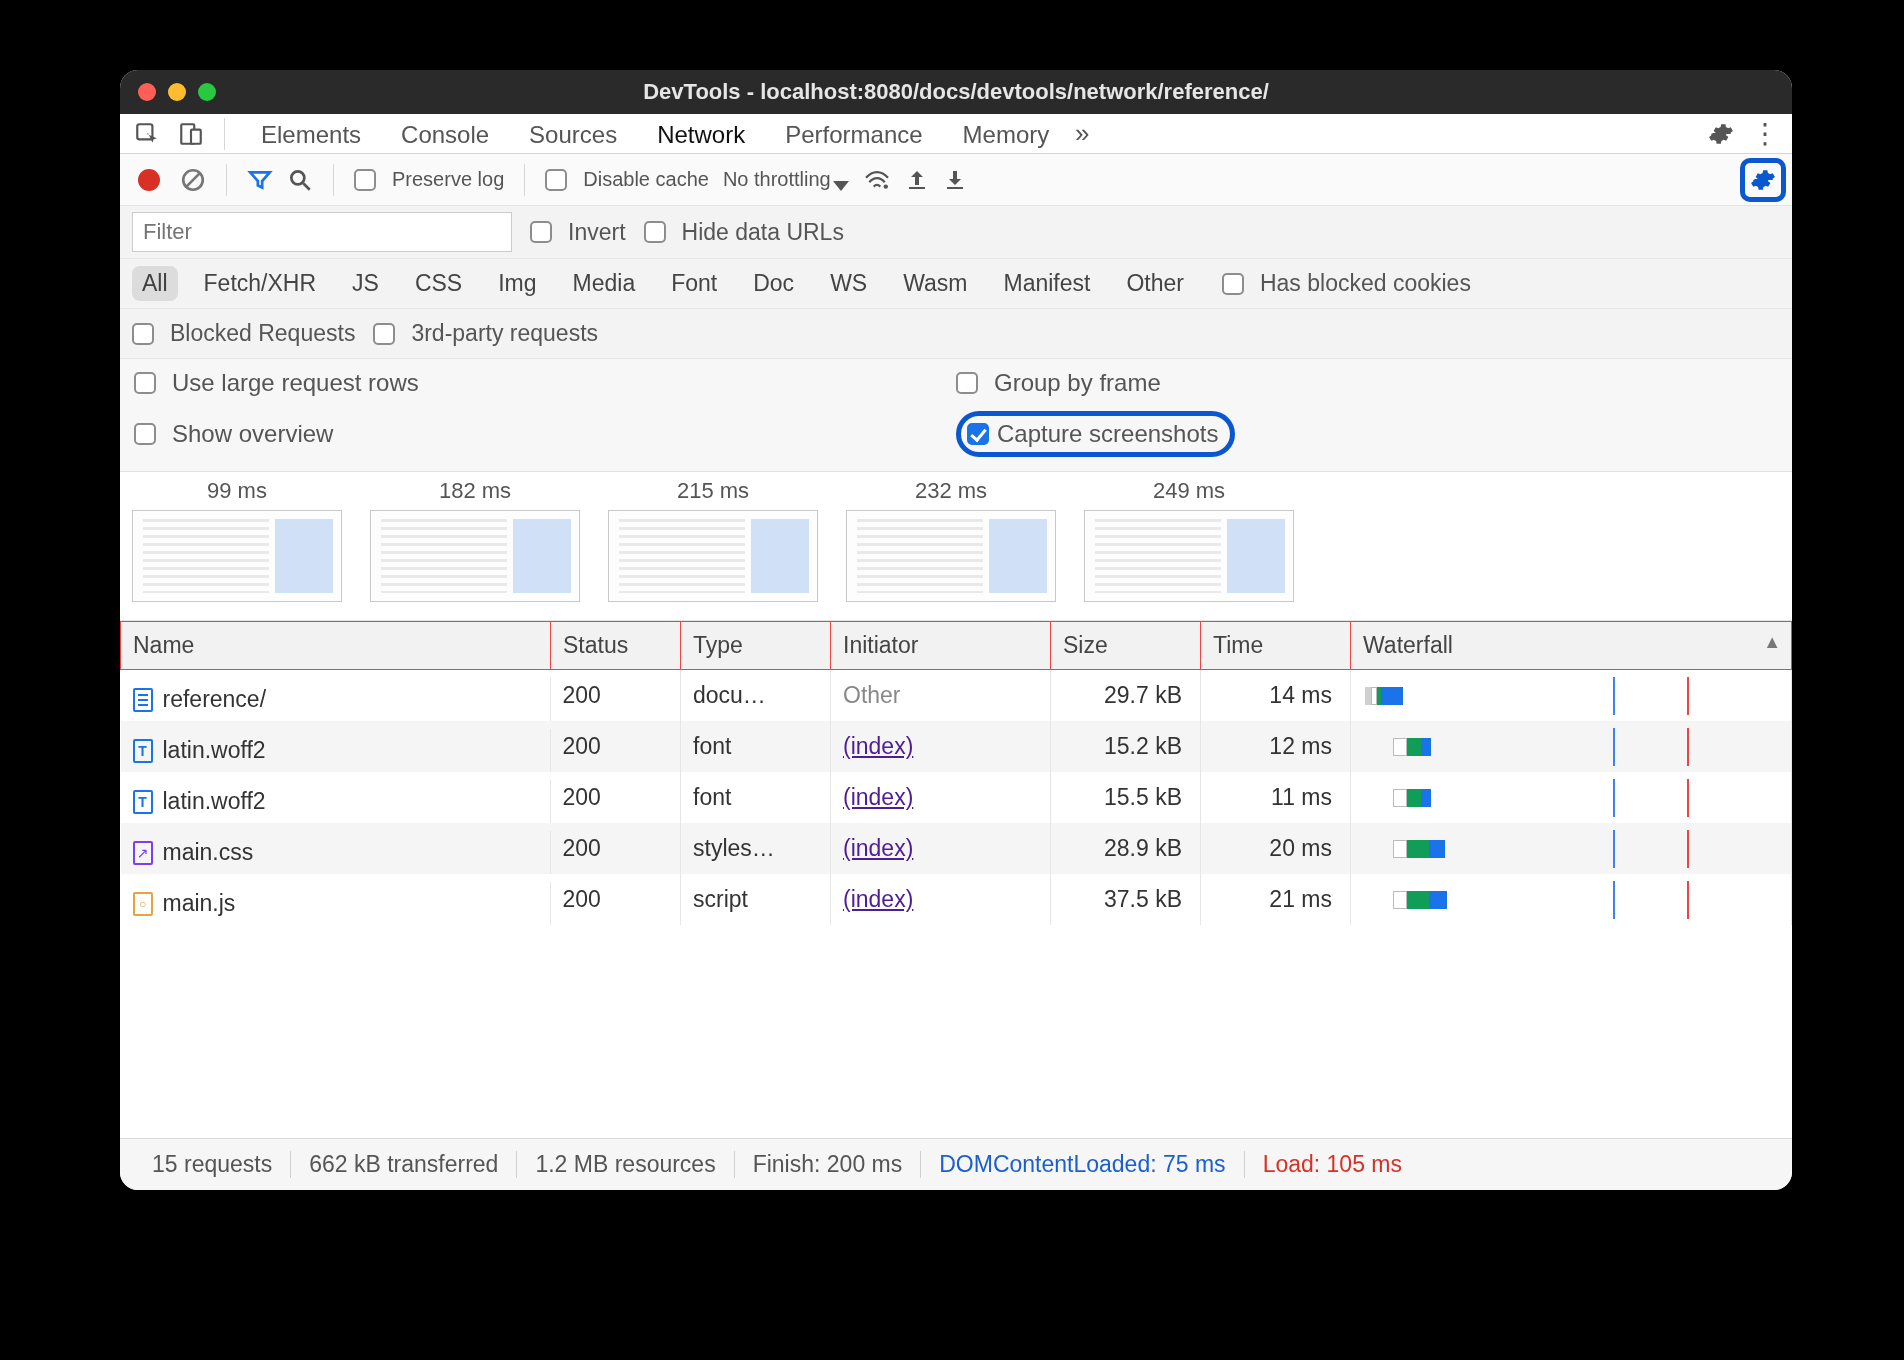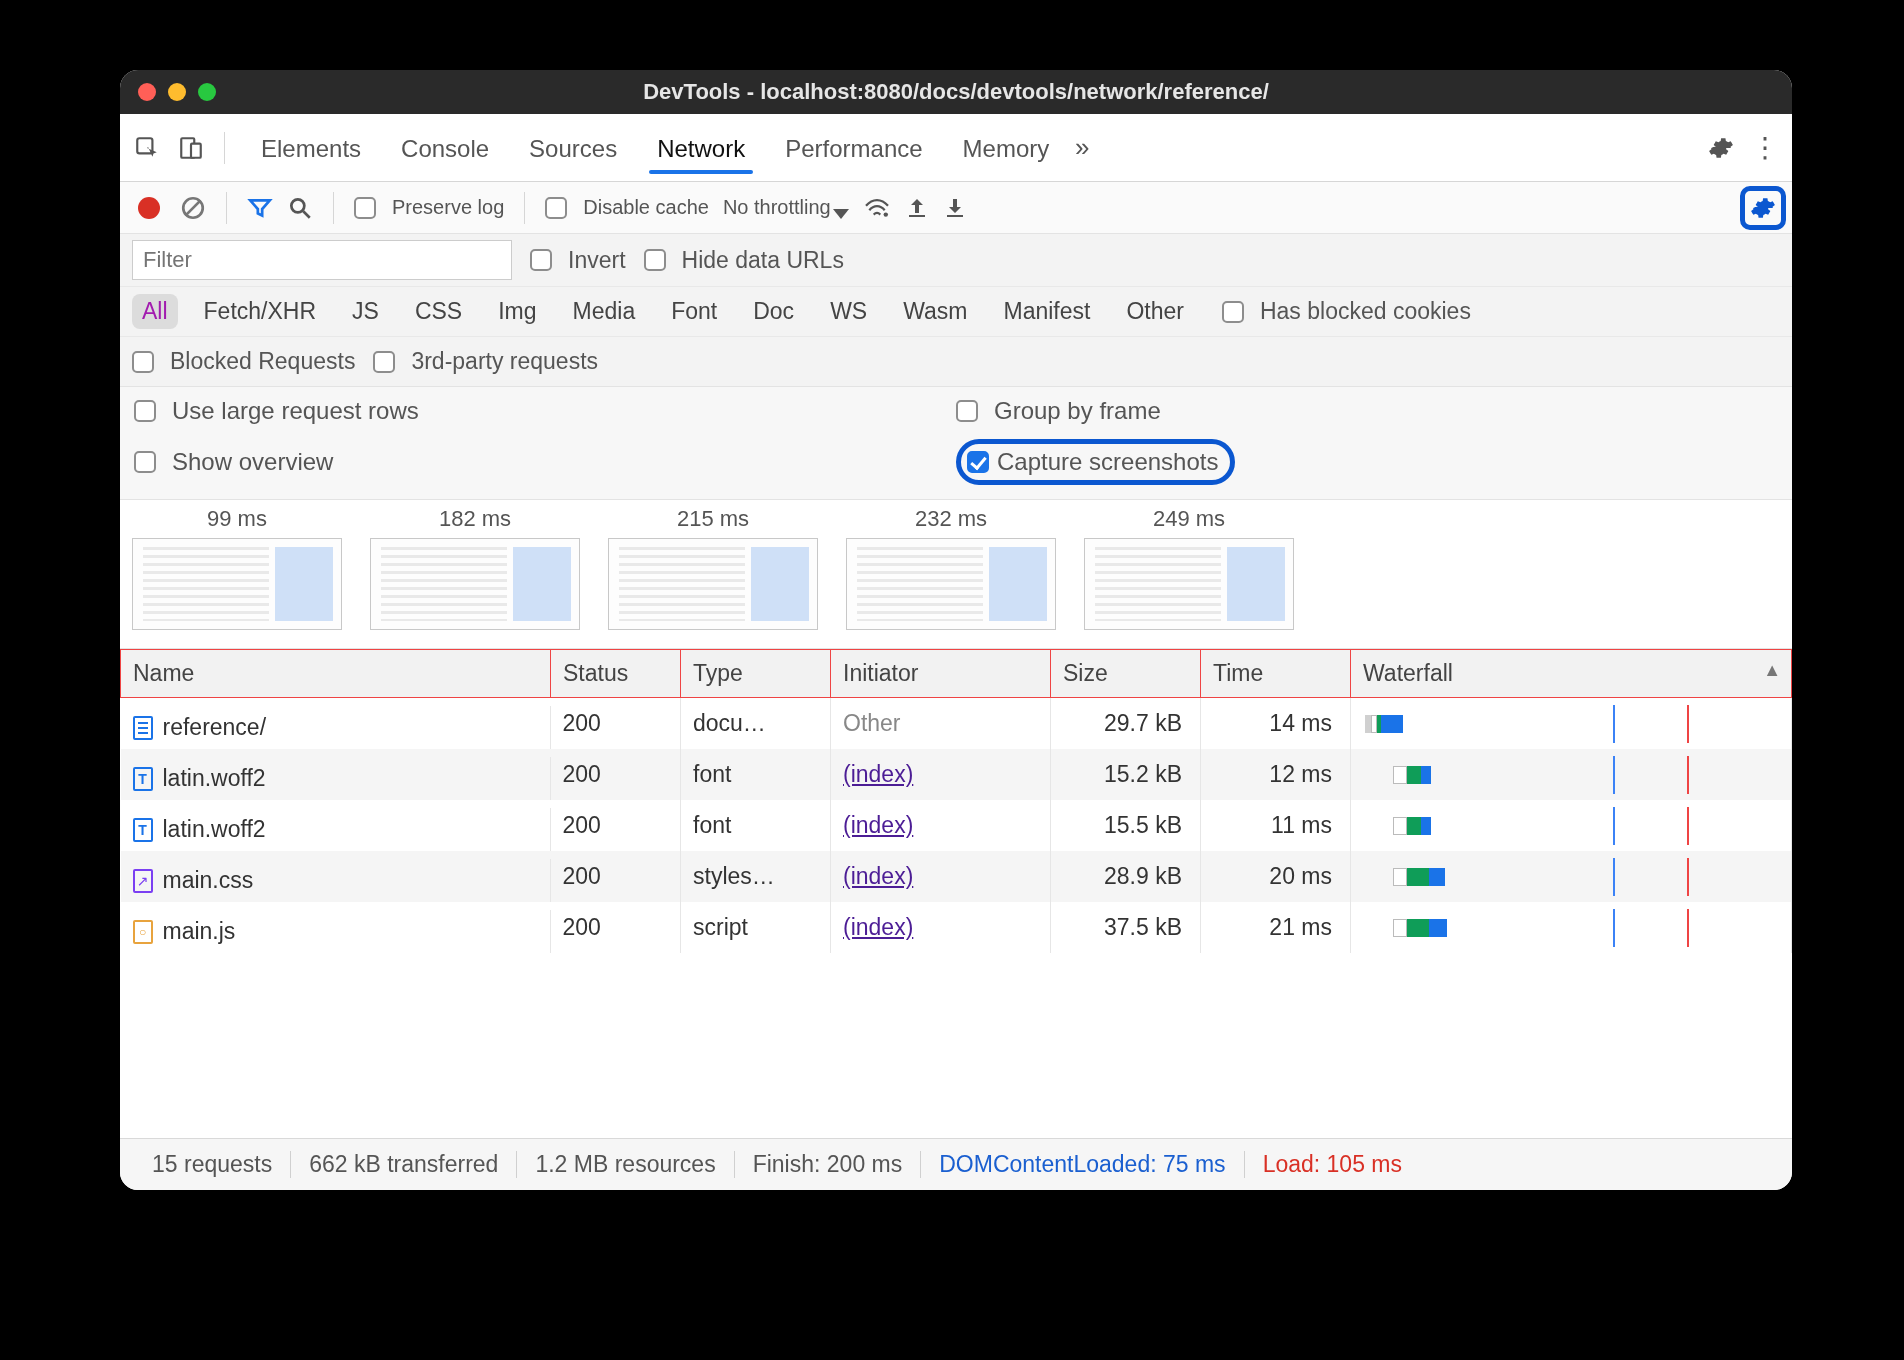--- a/index.html
+++ b/index.html
@@ -11,21 +11,21 @@
     box-shadow: 0 30px 80px rgba(0,0,0,.5);
     display:flex; flex-direction:column;
   }
   
   .titlebar { height:44px; background:#2a2a2a; display:flex; align-items:center; position:relative; }
   .traffic { display:flex; gap:12px; margin-left:18px; }
   .dot { width:18px; height:18px; border-radius:50%; }
   .dot.red{background:#ff5f57;} .dot.yellow{background:#febc2e;} .dot.green{background:#28c840;}
   .title { position:absolute; left:0; right:0; text-align:center; color:#e6e6e6; font-size:22px; font-weight:600; pointer-events:none;}
   
-  .tabs-row { height:68px; border-bottom:1px solid #d6d6d6; display:flex; align-items:center; padding:0 10px; gap:10px; color:#555; font-size:24px;}
+  .tabs-row { height:40px; border-bottom:1px solid #d6d6d6; display:flex; align-items:center; padding:0 10px; gap:10px; color:#555; font-size:24px;}
   .tabs-row .icon-btn { width:34px; height:34px; display:flex; align-items:center; justify-content:center; color:#555;}
   .vsep { width:1px; height:32px; background:#d6d6d6; margin:0 6px;}
   .tabs { display:flex; align-items:stretch; gap:28px; margin-left:14px;}
   .tab { padding:12px 6px 10px; cursor:pointer; position:relative; color:#555;}
   .tab.active { color:#111; }
   .tab.active::after { content:""; position:absolute; left:-2px; right:-2px; bottom:-1px; height:4px; background:#1a73e8; border-radius:2px;}
   .tabs-row .spacer { flex:1; }
   
   .nw-toolbar { height:52px; border-bottom:1px solid #e3e3e3; display:flex; align-items:center; padding:0 12px; gap:14px; font-size:20px; color:#555; position:relative; background:#fafafa;}
   .rec-dot{ width:22px; height:22px; border-radius:50%; background:#d93025; margin:0 6px;}
@@ -33,21 +33,21 @@
   .chk { width:22px; height:22px; border:2px solid #8d8d8d; border-radius:5px; display:inline-block; vertical-align:middle; margin-right:8px; background:#fff;}
   .item { display:flex; align-items:center; gap:8px; white-space:nowrap;}
   .dropdown { display:flex; align-items:flex-end; gap:2px;}
   .caret-down{ width:0;height:0;border-left:8px solid transparent;border-right:8px solid transparent;border-top:10px solid #555;}
   .gear-highlight { position:absolute; right:6px; top:4px; width:46px; height:44px; border:5px solid #0b57d0; border-radius:10px; display:flex; align-items:center; justify-content:center; color:#0b57d0;}
   
   .filter-row { min-height:50px; border-bottom:1px solid #e8e8e8; display:flex; align-items:center; padding:6px 12px; gap:18px; font-size:23px; color:#555; background:#f3f3f3; flex-wrap:wrap;}
   .filter-input { width:380px; height:40px; background:#fff; border:1px solid #ccc; padding:4px 10px; font-size:22px; color:#888;}
   .type-filters { display:flex; align-items:center; gap:16px; flex-wrap:wrap; font-size:23px; color:#444;}
   .pill { padding:4px 10px; border-radius:8px;}
-  .pill.active{ background:#dcdcdc; color:#a21caf;}
+  .pill.active{ background:#dcdcdc; color:#404040;}
   
   .settings { border-bottom:1px solid #e3e3e3; padding:10px 14px 14px; display:grid; grid-template-columns: 1fr 1fr; row-gap:14px; font-size:24px; color:#555; background:#f7f7f7;}
   .chk.checked{ background:#1a73e8; border-color:#1a73e8; position:relative;}
   .chk.checked::after{ content:""; position:absolute; left:5px; top:1px; width:6px; height:12px; border:solid #fff; border-width:0 3px 3px 0; transform:rotate(40deg);}
   .capture-wrap{ display:inline-flex; align-items:center; padding:4px 12px 4px 6px; border:5px solid #0b57d0; border-radius:28px;}
   
   .filmstrip { border-bottom:1px solid #e3e3e3; padding:6px 12px 18px; display:flex; gap:28px; background:#fff;}
   .frame { width:210px; text-align:center; font-size:22px; color:#555;}
   .frame .thumb{ margin-top:6px; height:92px; border:1px solid #c8c8c8; background:#fdfdfd; position:relative; overflow:hidden;}
   .thumb::before{ content:""; position:absolute; inset:8px 72px 8px 10px; background:repeating-linear-gradient(#e9e9e9,#e9e9e9 3px,#fdfdfd 3px,#fdfdfd 8px);}

